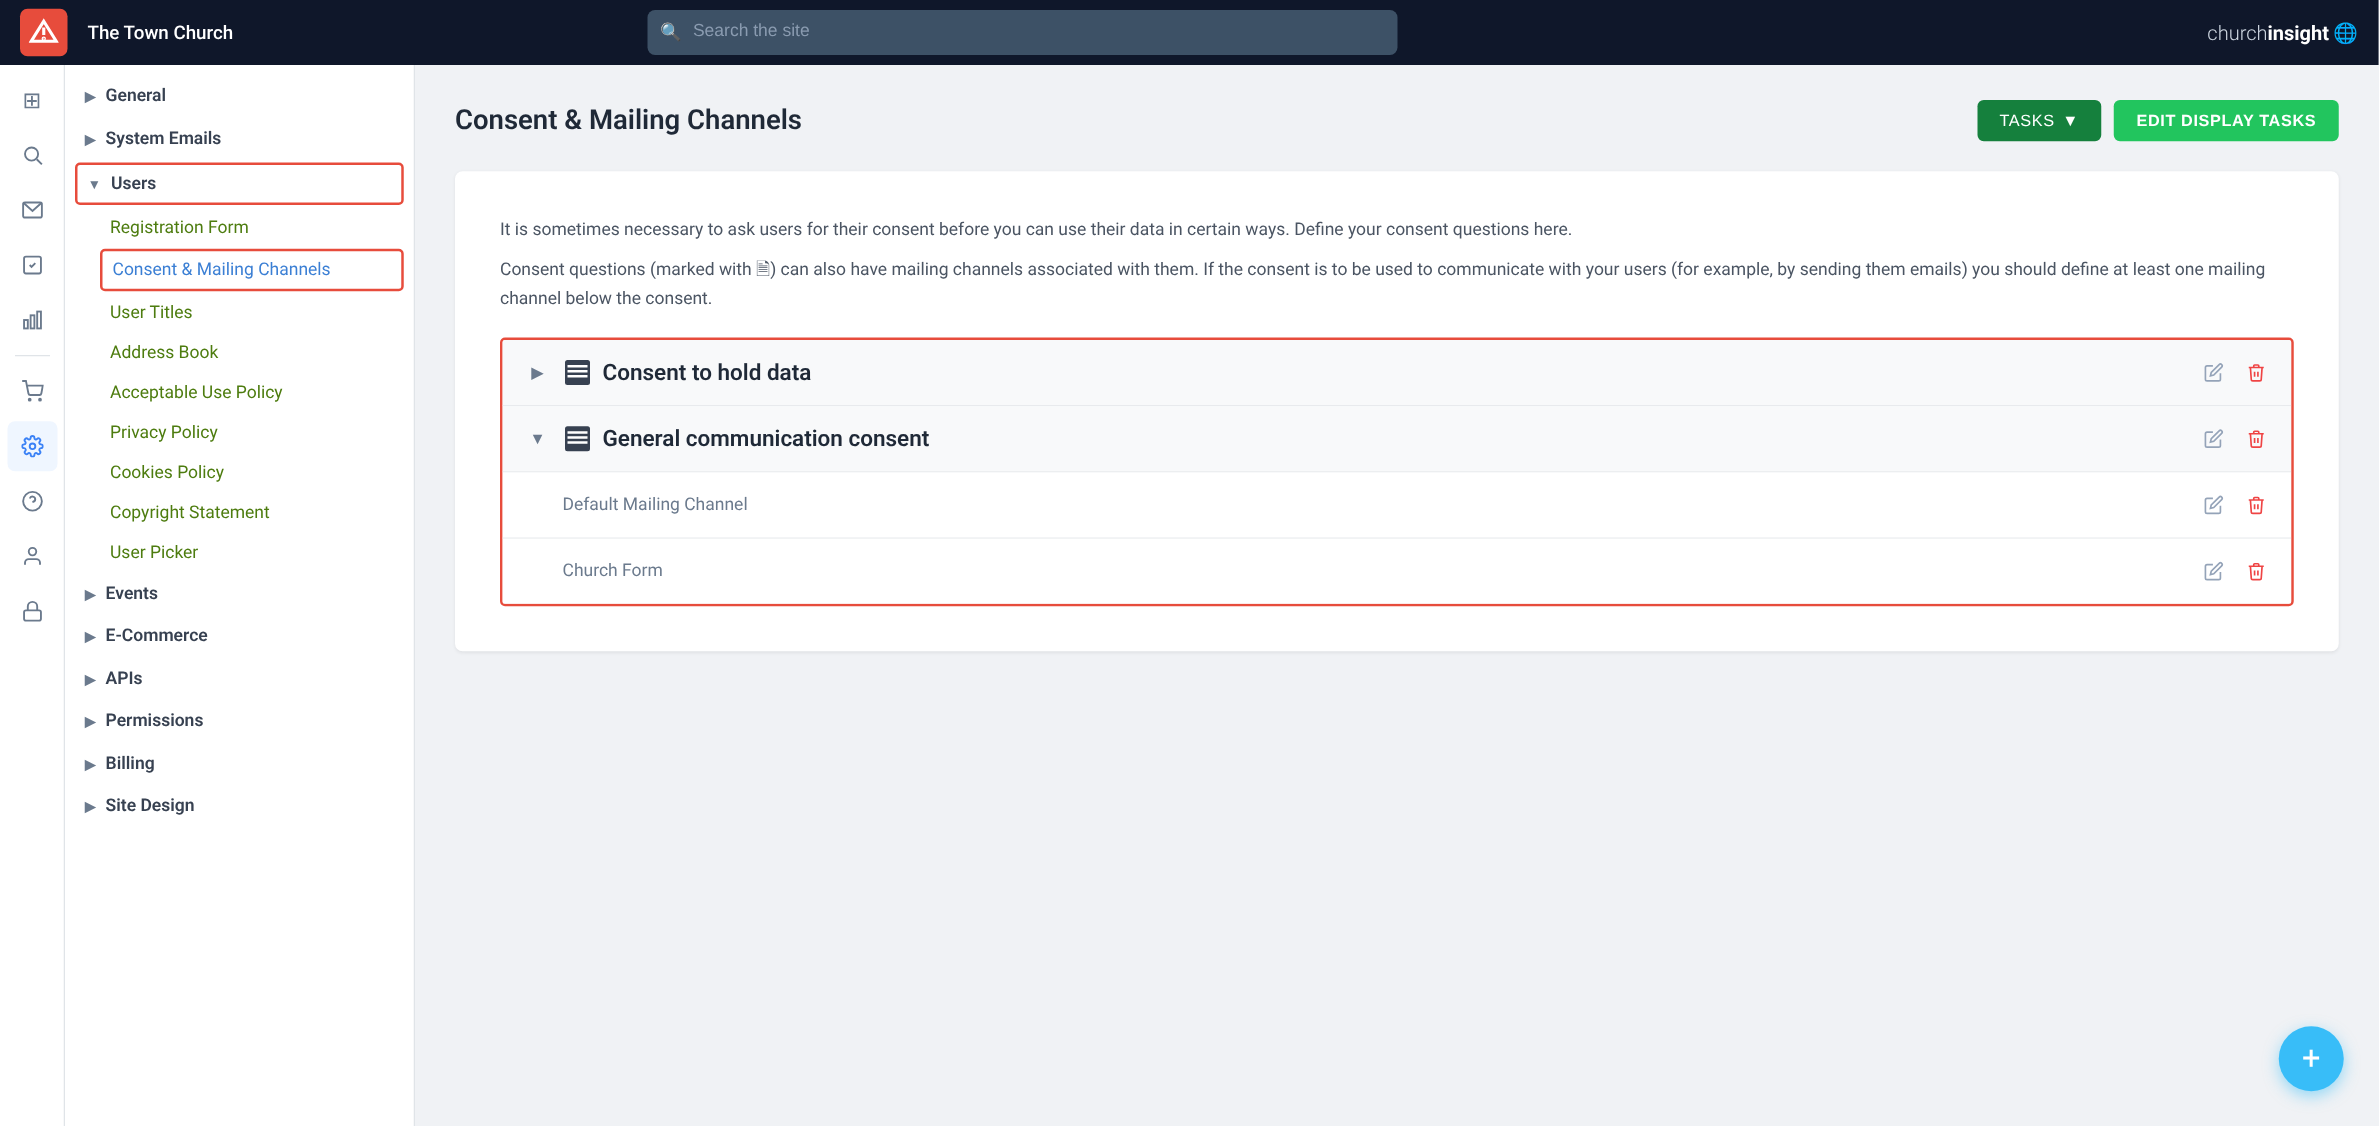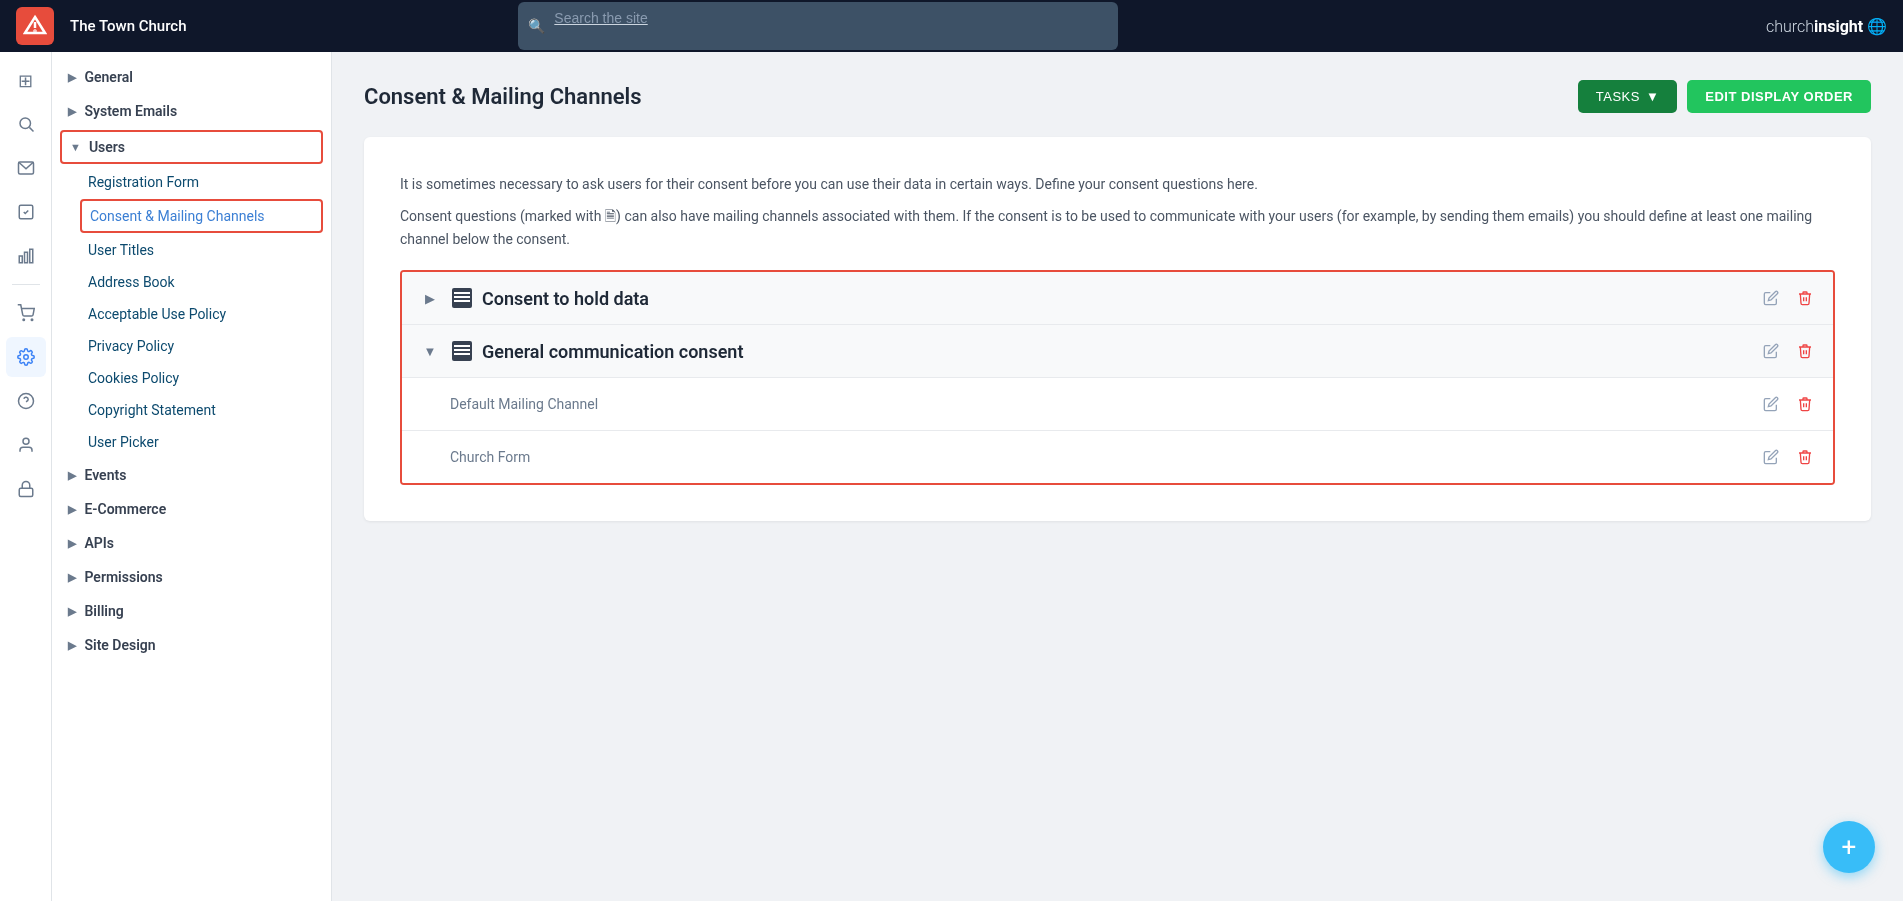--- a/index.html
+++ b/index.html
@@ -30,28 +30,27 @@
       flex-shrink: 0;
     }
     .topbar-search {
       flex: 1;
       max-width: 600px;
       margin: 0 auto;
       position: relative;
     }
     .topbar-search input {
       width: 100%;
-      padding: 8px 12px 24px 36px;
+      padding: 8px 12px 12px 36px;
       border-radius: 6px;
       border: none;
       background: #3d5166;
       color: #cdd6e0;
       font-size: 14px;
       outline: none;
-      text-decoration: underline;
     }
     .topbar-search input::placeholder { color: #8a9bb0; }
     .topbar-search .search-icon {
       position: absolute; left: 10px; top: 50%; transform: translateY(-50%);
       color: #8a9bb0; font-size: 14px;
     }
     .topbar-brand {
       margin-left: auto;
       color: #cdd6e0;
       font-size: 16px;
@@ -109,21 +108,21 @@
       gap: 8px;
     }
     .nav-item.section-header { font-weight: 600; }
     .nav-item.section-header.active-section { border: 2px solid #e74c3c; border-radius: 4px; margin: 2px 8px; padding: 7px 8px; }
     .nav-item .chevron { font-size: 11px; color: #6b7a8d; }
     .nav-sub-item {
       display: flex; align-items: center;
       padding: 8px 16px 8px 36px;
       cursor: pointer;
       font-size: 14px;
-      color: #0c4a6e;
+      color: #4d7c0f;
     }
     .nav-sub-item.active-outlined {
       color: #3b7fd4;
       border: 2px solid #e74c3c;
       border-radius: 4px;
       margin: 1px 8px 1px 28px;
       padding: 7px 8px;
     }
 
     
@@ -430,21 +429,21 @@
   </div>
 
   <div class="main-content">
     <div class="page-header">
       <h1 class="page-title">Consent &amp; Mailing Channels</h1>
       <div class="header-actions">
         <button class="btn-tasks">
           <span>TASKS</span>
           <span>▼</span>
         </button>
-        <button class="btn-edit-order">EDIT DISPLAY ORDER</button>
+        <button class="btn-edit-order">EDIT DISPLAY TASKS</button>
       </div>
     </div>
 
     <div class="content-card">
       <p class="description-text">It is sometimes necessary to ask users for their consent before you can use their data in certain ways. Define your consent questions here.</p>
       <p class="description-text2">Consent questions (marked with 🗎) can also have mailing channels associated with them. If the consent is to be used to communicate with your users (for example, by sending them emails) you should define at least one mailing channel below the consent.</p>
 
       <div class="consent-table">
 
         <div class="consent-row">

